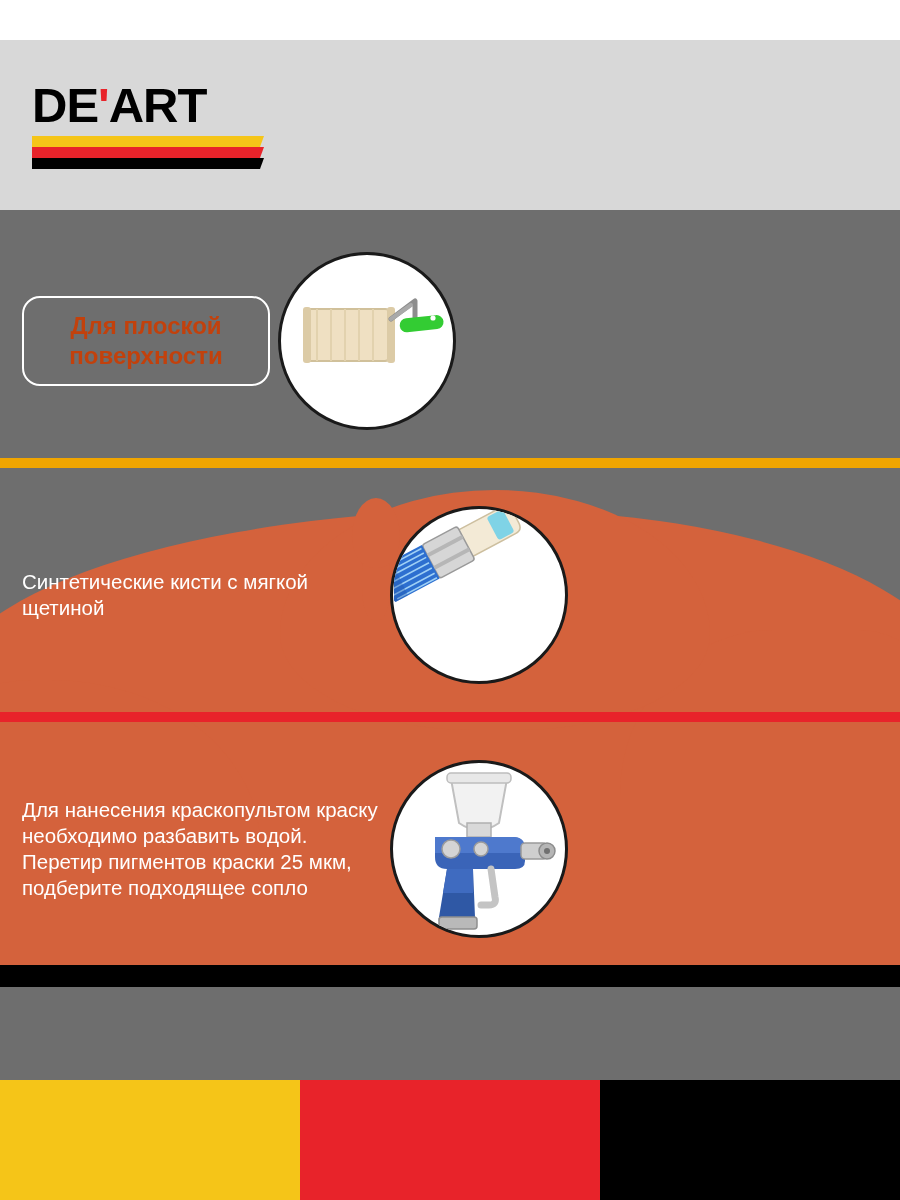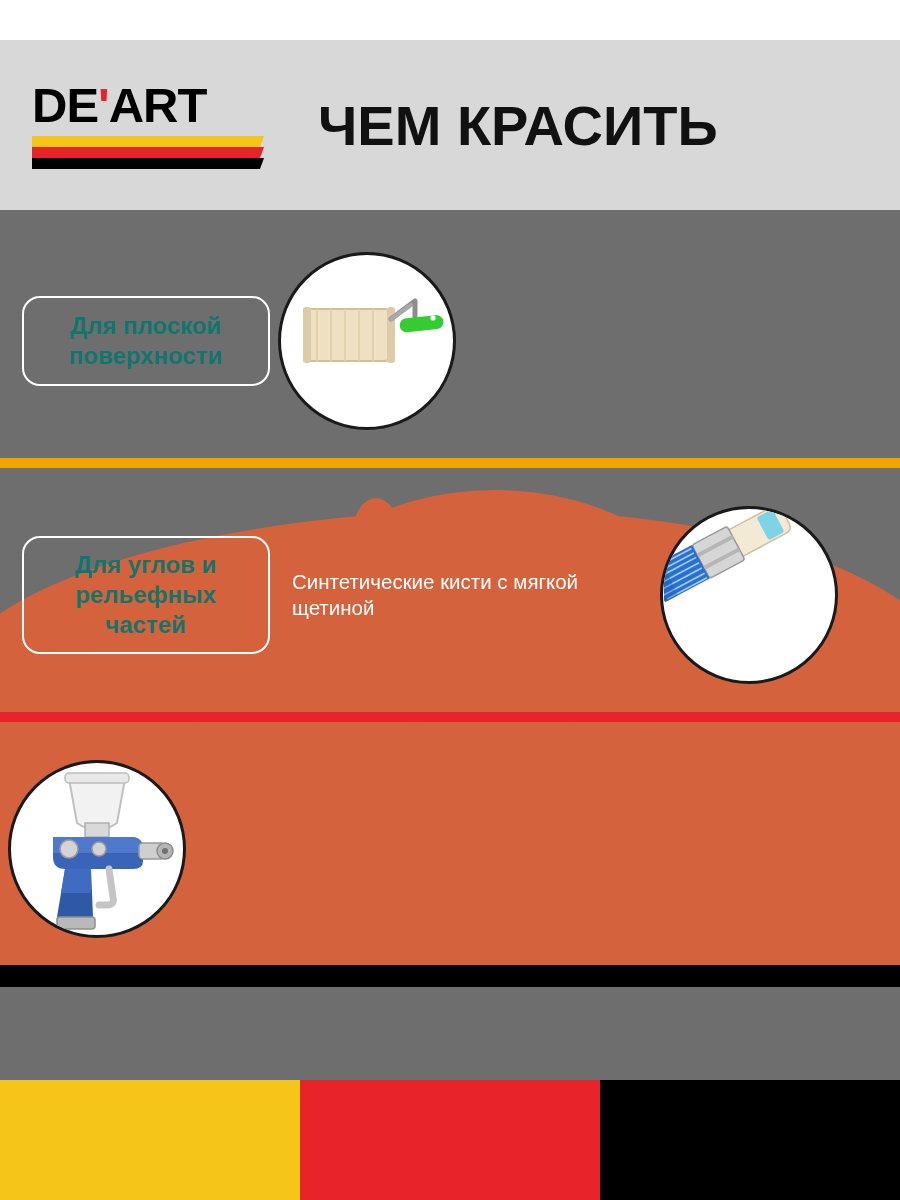--- a/index.html
+++ b/index.html
@@ -131,21 +131,21 @@
   .row-1 { top: 228px; height: 226px; }
   .row-2 { top: 482px; height: 226px; }
   .row-3 { top: 736px; height: 226px; }
 
   .pill {
     margin-left: 22px;
     width: 248px;
     min-height: 90px;
     border: 2px solid #ffffff;
     border-radius: 18px;
-    color: #0f766e;
+    color: #c2410c;
     font-size: 24px;
     font-weight: bold;
     line-height: 1.26;
     display: flex;
     align-items: center;
     justify-content: center;
     text-align: center;
     padding: 12px 10px;
     flex: none;
   }
@@ -213,21 +213,20 @@
     <div class="logo-block">
       <div class="logo-word">
         <span>DE</span><span class="red-slash">'</span><span>ART</span>
       </div>
       <div class="logo-flag">
         <div class="stripe s1"></div>
         <div class="stripe s2"></div>
         <div class="stripe s3"></div>
       </div>
     </div>
-    <div class="header-title">ЧЕМ КРАСИТЬ</div>
   </div>
 
   <div class="body-bg">
     <div class="splash splash-main"></div>
     <div class="splash splash-left"></div>
     <div class="splash splash-right"></div>
     <div class="splash splash-lobe"></div>
     <div class="splash splash-neck"></div>
     <div class="splash splash-drop"></div>
   </div>
@@ -254,21 +253,20 @@
         <path d="M104 58 L128 40 L128 64" fill="none" stroke="#8d8d8d" stroke-width="5" stroke-linecap="round" stroke-linejoin="round"></path>
         <path d="M104 58 L124 44" fill="none" stroke="#a9a9a9" stroke-width="4" stroke-linecap="round"></path>
 
         <rect x="112" y="58" width="44" height="14" rx="7" fill="#33cc33" transform="rotate(-6 112 58)"></rect>
         <circle cx="146" cy="57" r="2.6" fill="#ffffff"></circle>
       </svg>
     </div>
   </div>
 
   <div class="row row-2">
-    <div class="pill">Для углов и рельефных частей</div>
     <div class="desc">Синтетические кисти с мягкой щетиной</div>
     <div class="circle">
       <svg width="170" height="170" viewBox="0 0 170 170">
         <g transform="rotate(-28 85 85)">
 
           <path d="M96 18 L146 18 Q154 18 154 26 L154 40 Q154 48 146 48 L96 48 Z" fill="#f3ead6" stroke="#cdbf9f" stroke-width="1.5"></path>
           <rect x="128" y="20" width="18" height="26" rx="3" fill="#7fd3e6"></rect>
 
           <rect x="58" y="14" width="40" height="38" rx="3" fill="#d6d6d6" stroke="#9a9a9a" stroke-width="1.5"></rect>
           <rect x="58" y="24" width="40" height="4" fill="#b6b6b6"></rect>
@@ -284,20 +282,21 @@
             <line x1="9" y1="45" x2="56" y2="45"></line>
             <line x1="11" y1="50" x2="56" y2="50"></line>
           </g>
           <path d="M8 14 L24 14 L22 52 L8 52 Q2 34 8 14 Z" fill="#1f57ad" opacity="0.35"></path>
         </g>
       </svg>
     </div>
   </div>
 
   <div class="row row-3">
+    <div class="desc">Для нанесения краскопультом краску необходимо разбавить водой. Перетир пигментов краски 25 мкм, подберите подходящее сопло</div>
     <div class="circle">
       <svg width="168" height="168" viewBox="0 0 168 168">
 
         <path d="M56 14 L112 14 L104 58 Q84 72 64 58 Z" fill="#f2f2f2" stroke="#c0c0c0" stroke-width="2"></path>
         <rect x="52" y="8" width="64" height="10" rx="4" fill="#e8e8e8" stroke="#bdbdbd" stroke-width="1.5"></rect>
 
         <rect x="72" y="58" width="24" height="14" fill="#d9d9d9" stroke="#b0b0b0" stroke-width="1.5"></rect>
 
         <path d="M40 72 L118 72 Q130 72 130 84 L130 96 Q130 104 120 104 L52 104 Q40 104 40 92 Z" fill="#3a64b8"></path>
         <path d="M40 72 L118 72 Q130 72 130 84 L130 88 L40 88 Z" fill="#4e79cd"></path>

